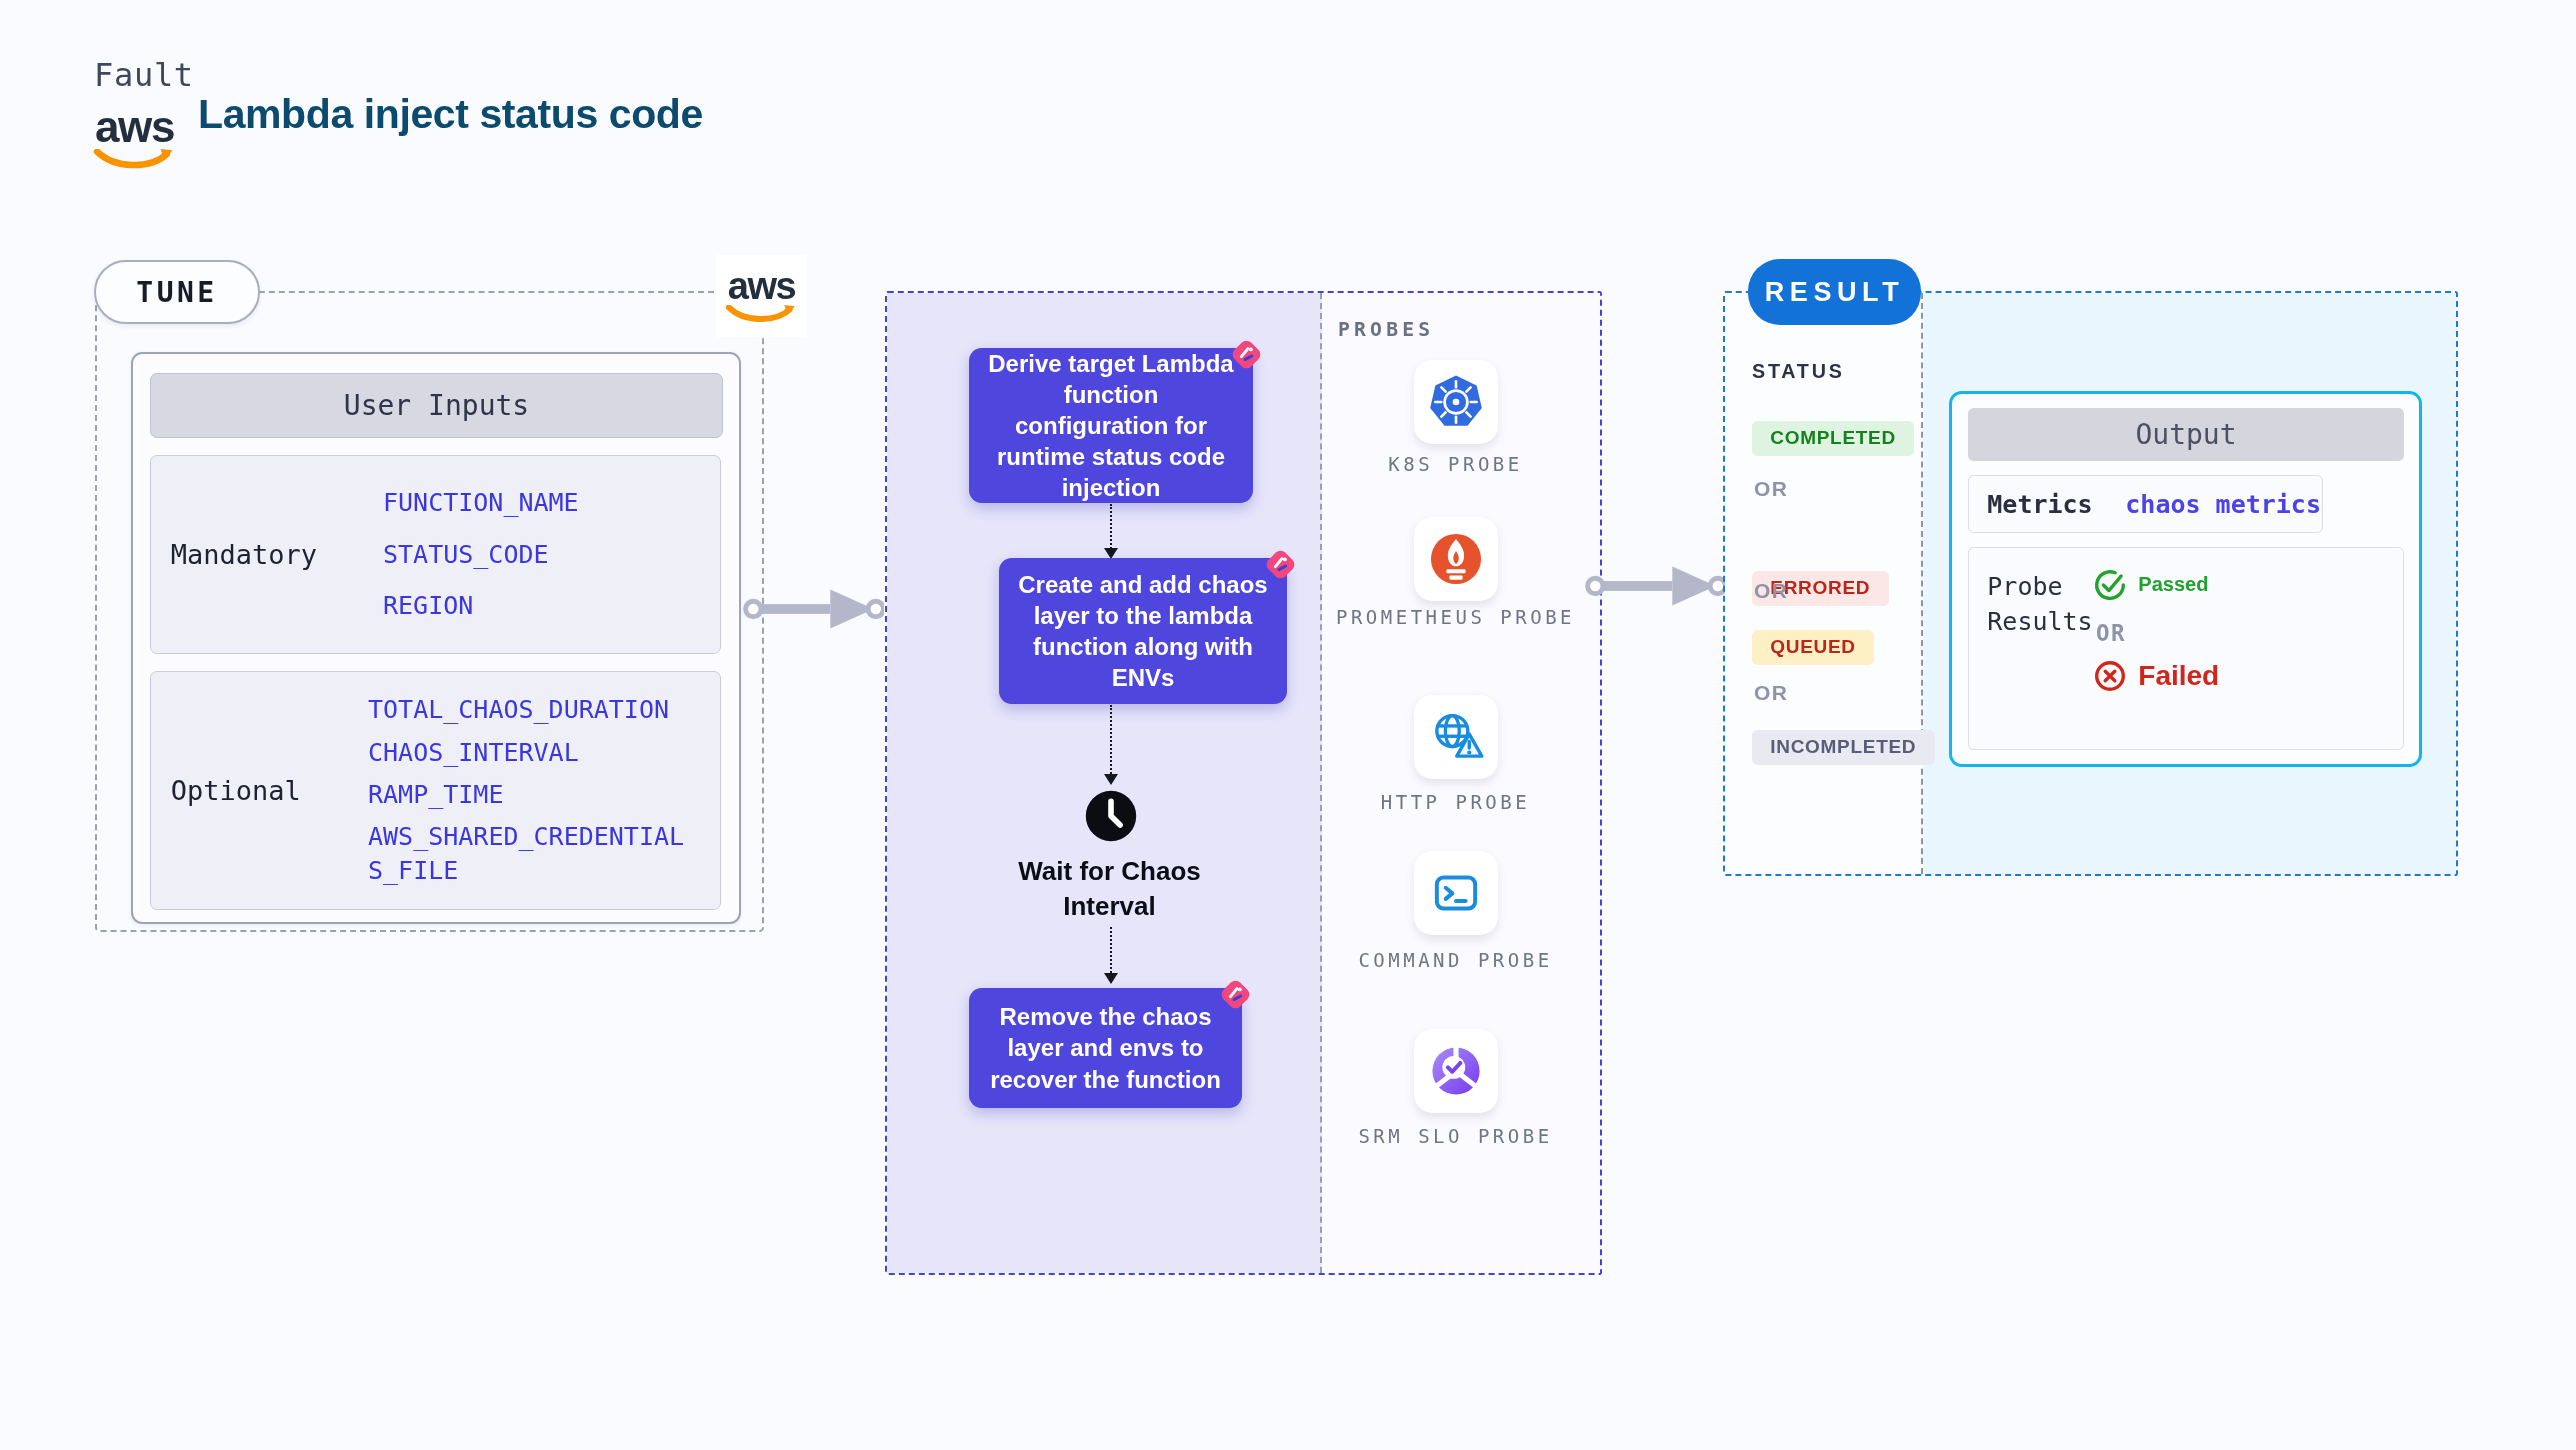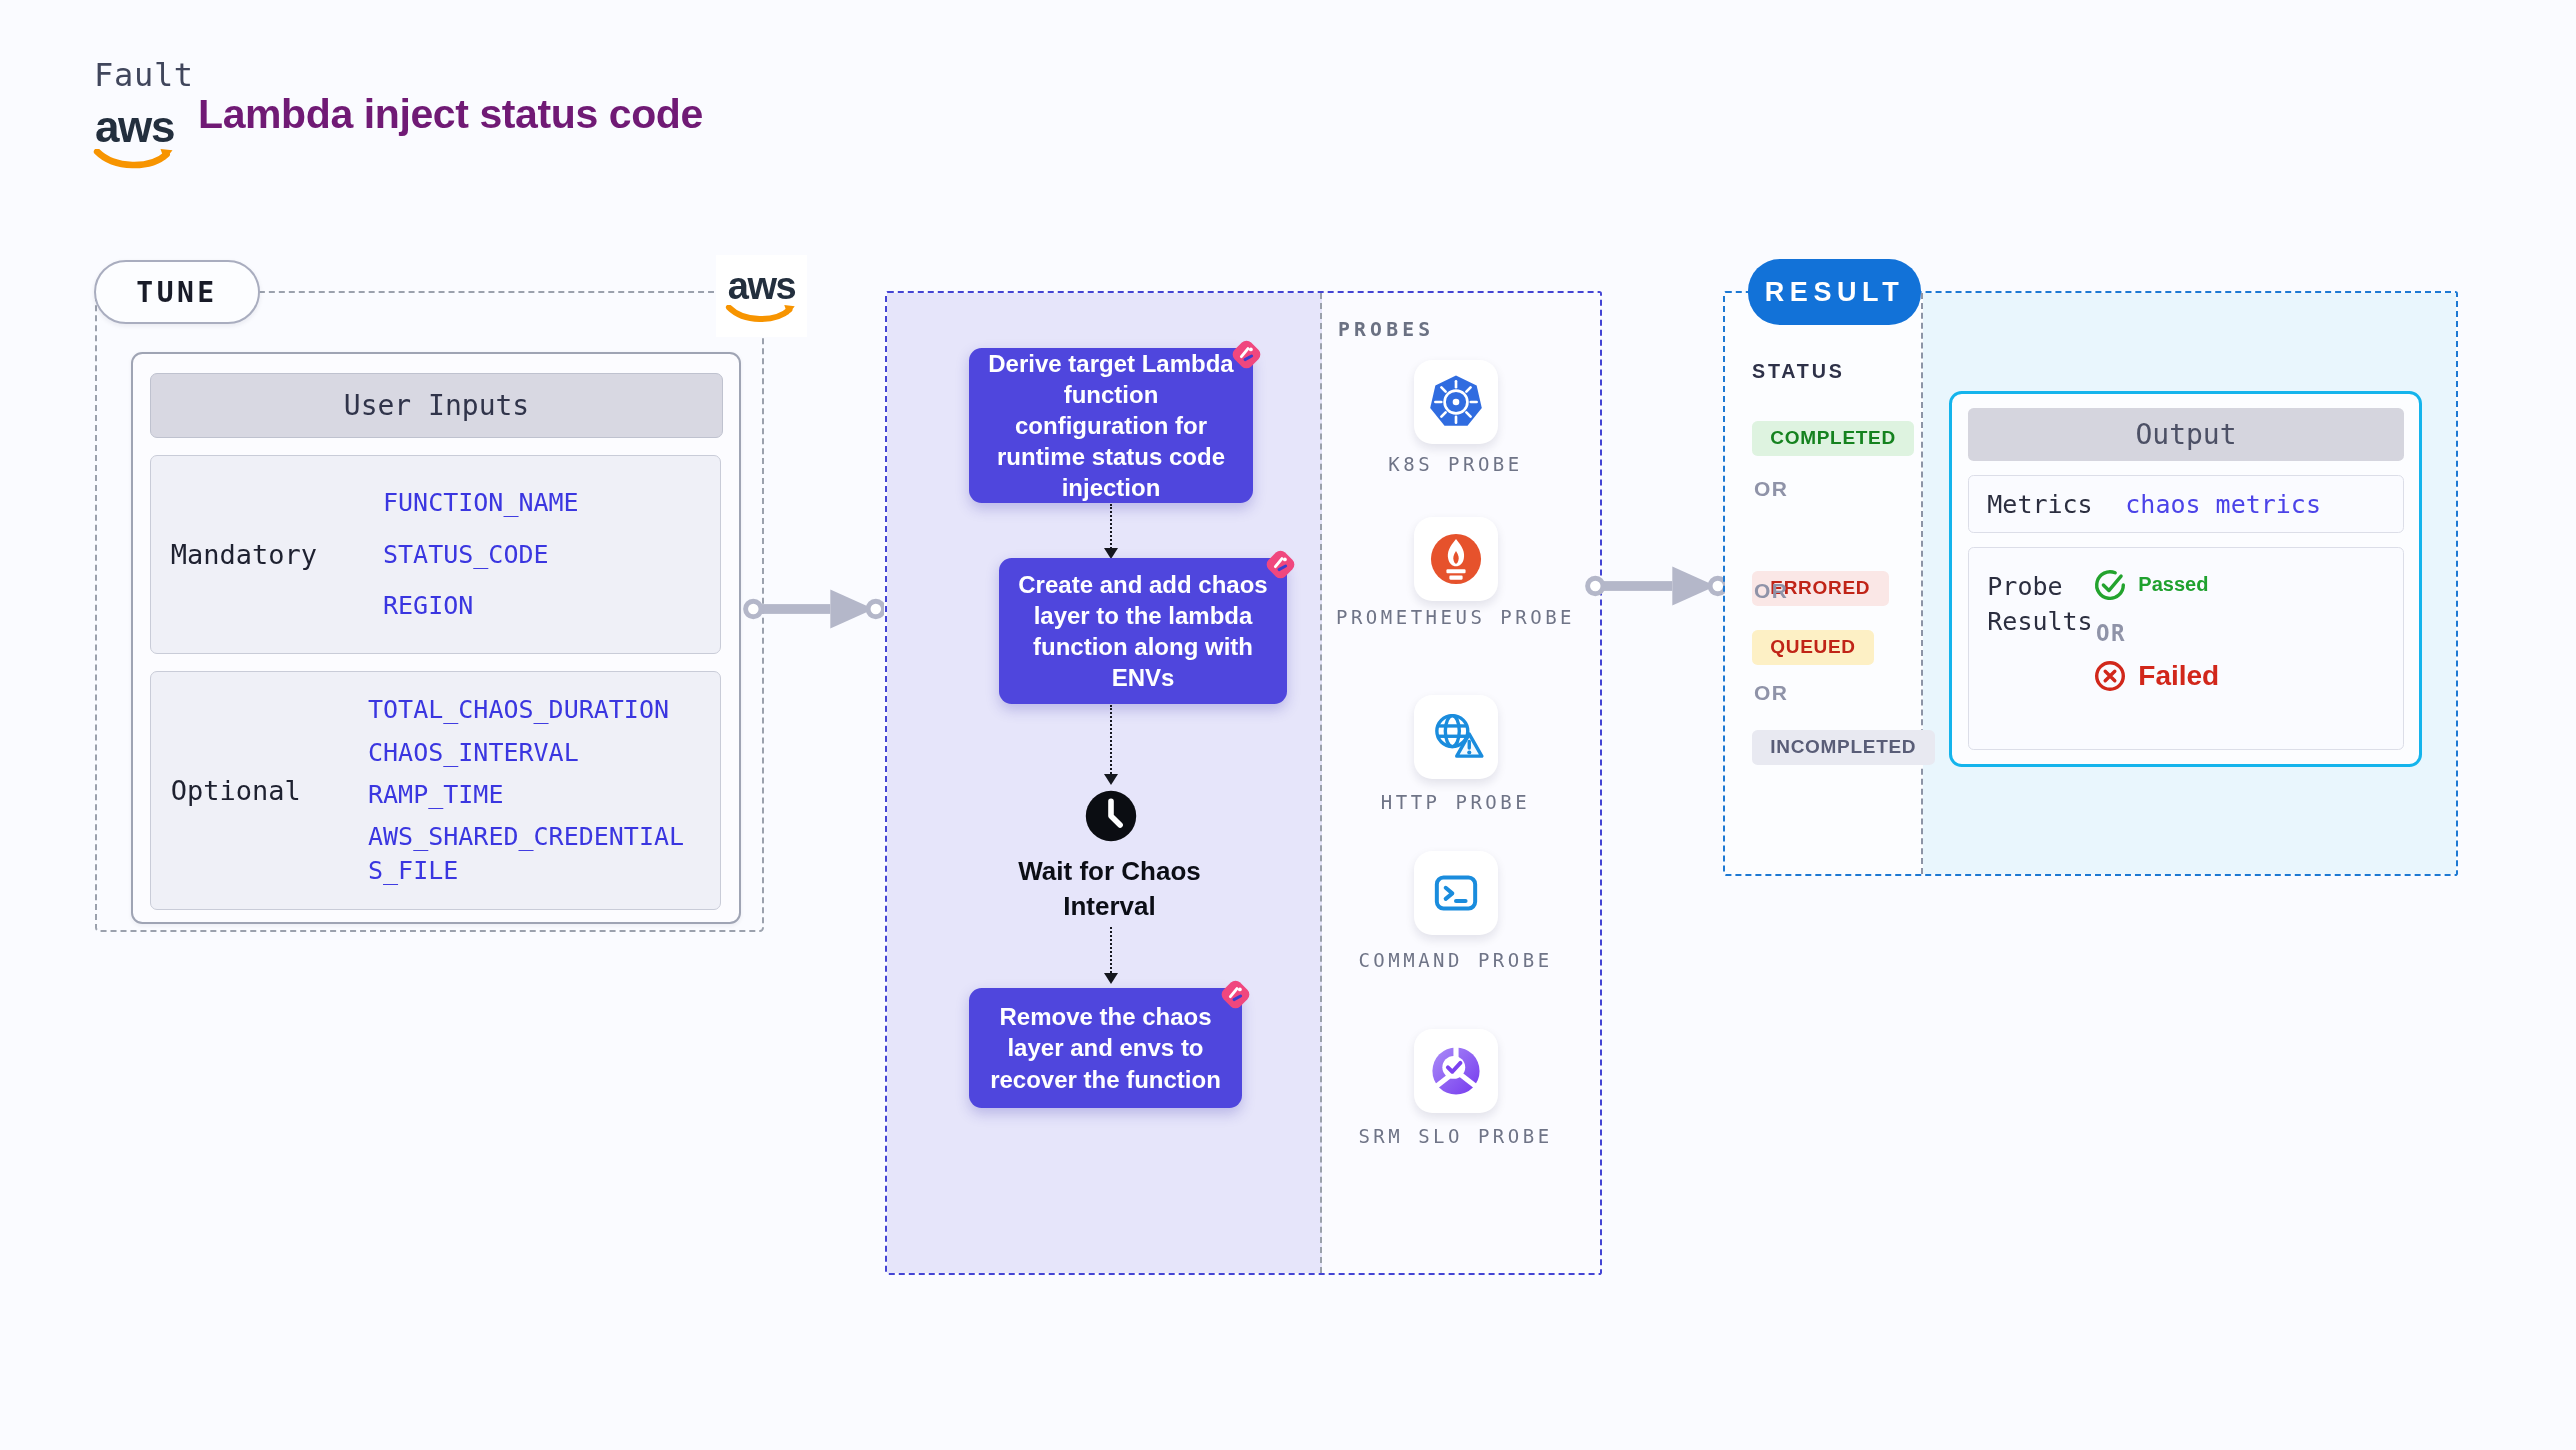--- a/index.html
+++ b/index.html
@@ -3,21 +3,21 @@
 <meta charset="utf-8">
 <style>
   html,body{margin:0;padding:0;}
   body{width:2576px;height:1451px;background:#fafbff;font-family:"Liberation Sans",sans-serif;}
   #canvas{position:relative;width:2576px;height:1451px;background:#fafbff;overflow:hidden;}
   .abs{position:absolute;}
   .mono{font-family:"DejaVu Sans Mono",monospace;}
 
   
   .kicker{left:94px;top:56px;font-size:32px;color:#40465c;letter-spacing:0.7px;}
-  .page-title{left:198px;top:91px;font-size:41px;font-weight:800;color:#701a75;letter-spacing:-0.4px;}
+  .page-title{left:198px;top:91px;font-size:41px;font-weight:800;color:#0c4a6e;letter-spacing:-0.4px;}
   .aws-logo{display:flex;flex-direction:column;align-items:center;line-height:1;}
   .aws-logo .aws-word{font-weight:800;color:#232f3e;letter-spacing:-1.4px;font-family:"Liberation Sans",sans-serif;}
   .aws-main{left:91px;top:105px;width:87px;}
   .aws-main .aws-word{font-size:44px;}
   .aws-corner{left:716px;top:255px;width:91px;height:82px;background:#ffffff;display:flex;flex-direction:column;align-items:center;justify-content:center;z-index:5;}
   .aws-corner .aws-word{font-size:38px;}
 
   
   .tune-box{left:95px;top:291px;width:665px;height:637px;border:2.8px dashed #9ba1ad;border-radius:4.2px;}
   .exec-box{left:885px;top:291px;width:713px;height:980px;border:2.8px dashed #4444d4;border-radius:2.8px;}
@@ -64,21 +64,21 @@
   .badge-completed{background:#def3e0;color:#15821f;}
   .badge-errored{background:#fae7e6;color:#c02417;margin-top:44px;}
   .badge-queued{background:#fdf0c5;color:#c02417;}
   .badge-incompleted{background:#e8e9f1;color:#595d77;}
   .or-sep{font-weight:600;font-size:21px;letter-spacing:1.4px;color:#8f93a8;}
 
   
   .output-card{left:1949px;top:391px;width:473px;height:376px;background:#fcfdff;border:3.5px solid #14b4ec;border-radius:12.7px;box-sizing:border-box;}
   .output-header{left:1968px;top:408px;width:436px;height:53px;background:#d5d5de;border-radius:5.6px;display:flex;align-items:center;justify-content:center;font-size:28px;color:#4c5065;}
   .output-row{background:#fafbff;border:1.4px solid #dcdee8;border-radius:5.6px;box-sizing:border-box;}
-  .row-metrics{left:1968px;top:475px;width:436px;height:58px;display:flex;align-items:center;}
+  .row-metrics{left:1968px;top:475px;width:355px;height:58px;display:flex;align-items:center;font-weight:bold;}
   .row-proberesults{left:1968px;top:547px;width:436px;height:203px;}
   .out-label{font-size:25px;color:#2b2e3f;}
   .metrics-label{padding-left:18.3px;width:138px;}
   .metrics-link{font-size:25px;color:#4b43e8;cursor:pointer;}
   .pr-label{position:absolute;left:18.3px;top:21px;width:120px;line-height:1.4;}
   .pr-item{position:absolute;display:flex;align-items:center;gap:11.3px;}
   .pr-passed{left:124px;top:19.7px;}
   .pr-or{left:127px;top:72px;}
   .pr-failed{left:124px;top:111px;justify-content:center;}
   .passed-text{font-weight:bold;font-size:20px;color:#1fa12e;}

